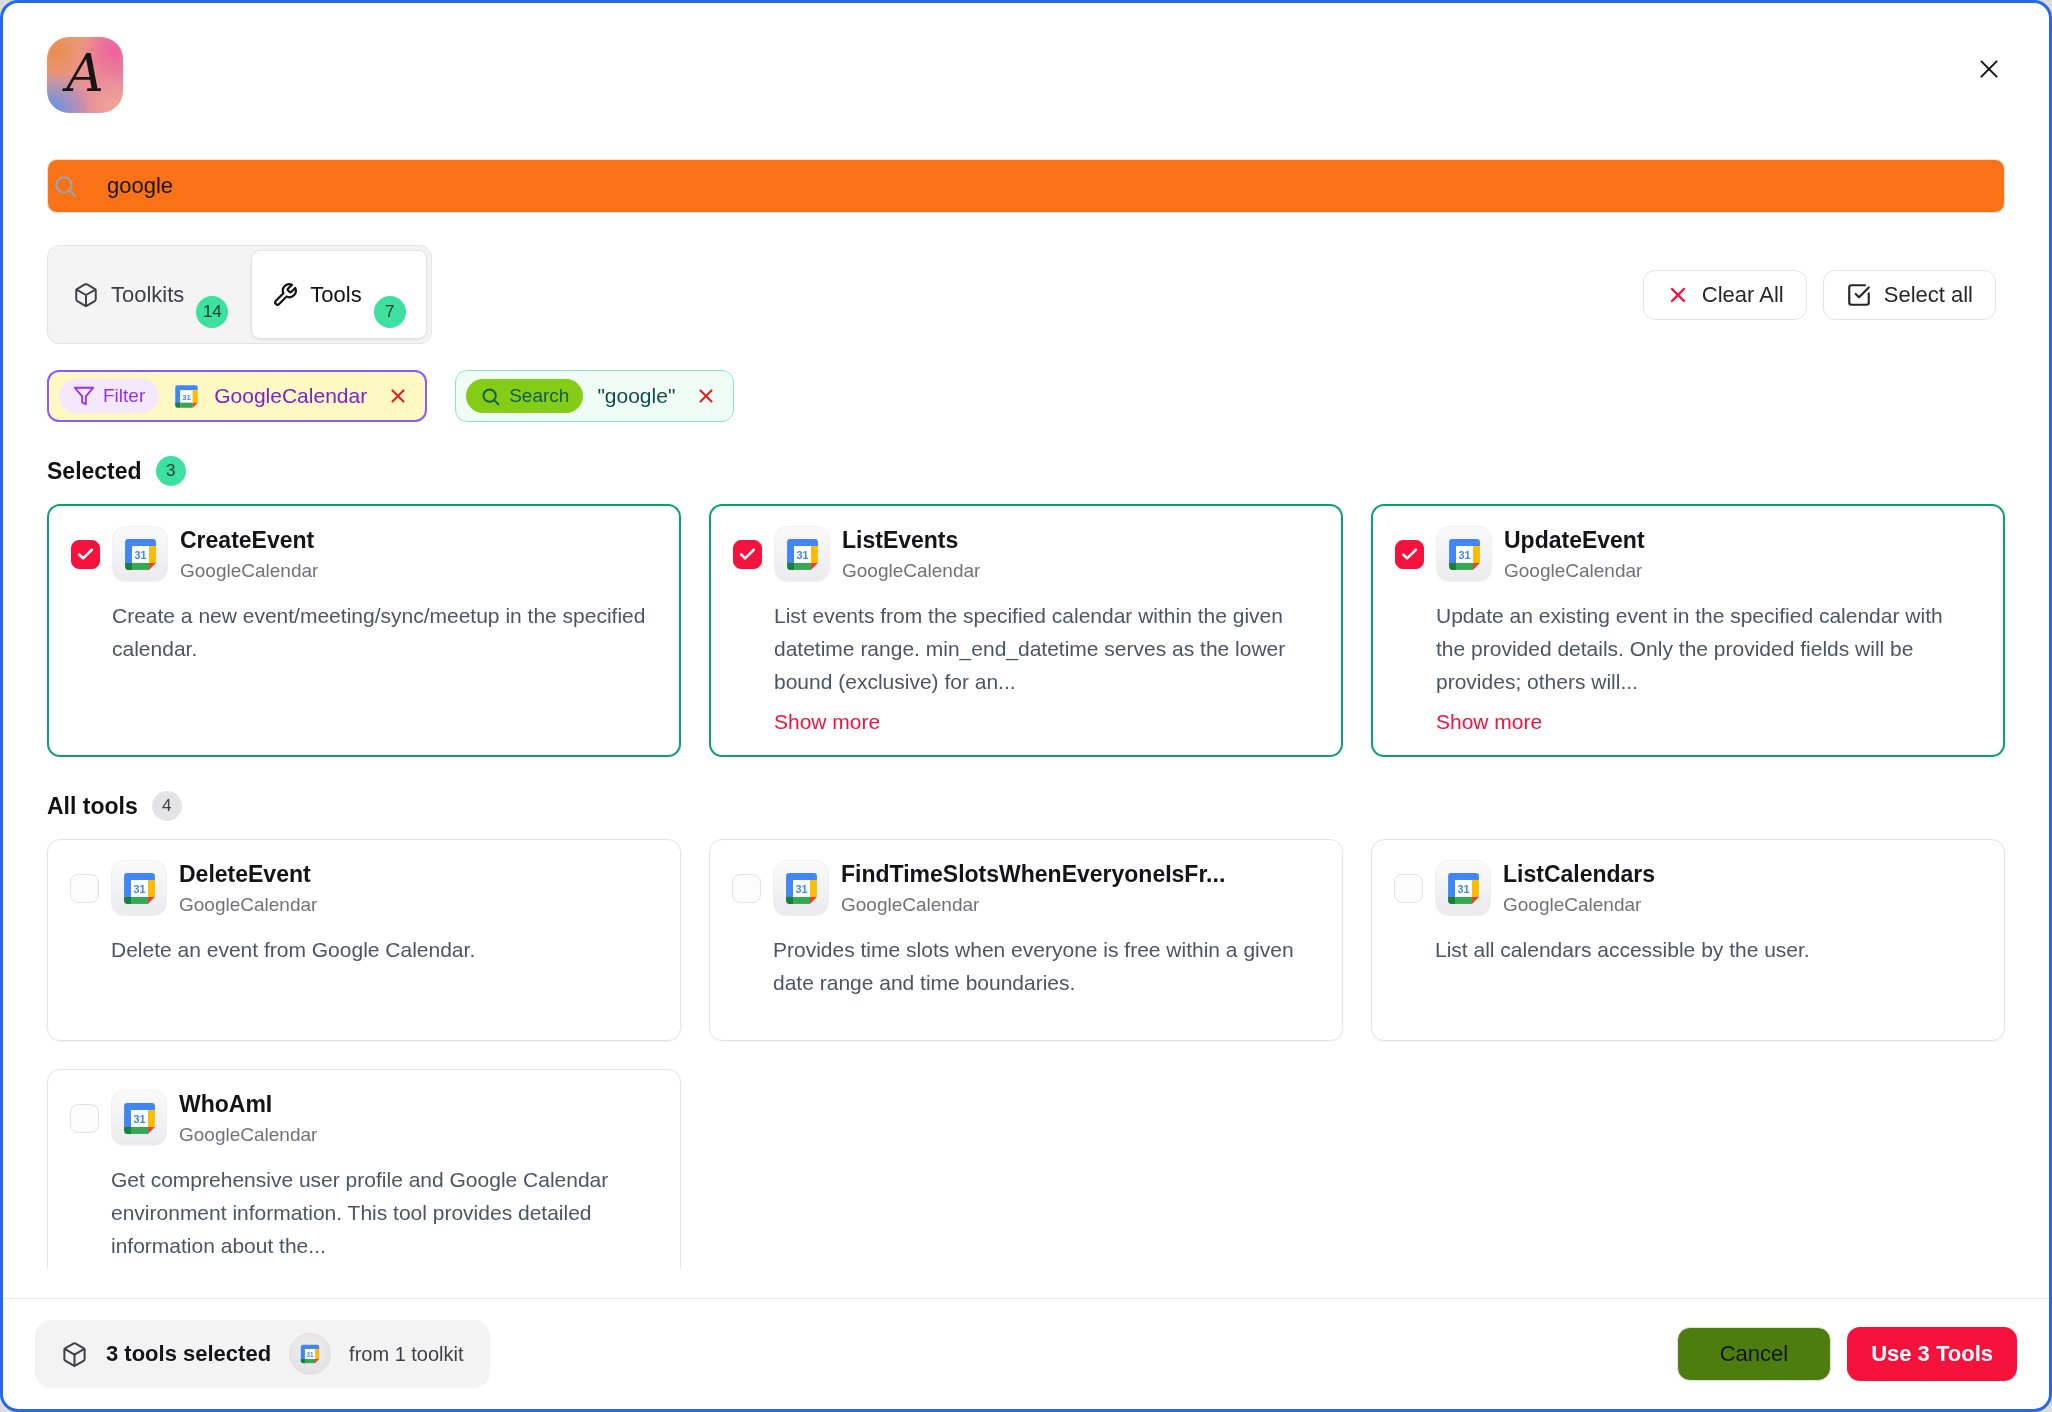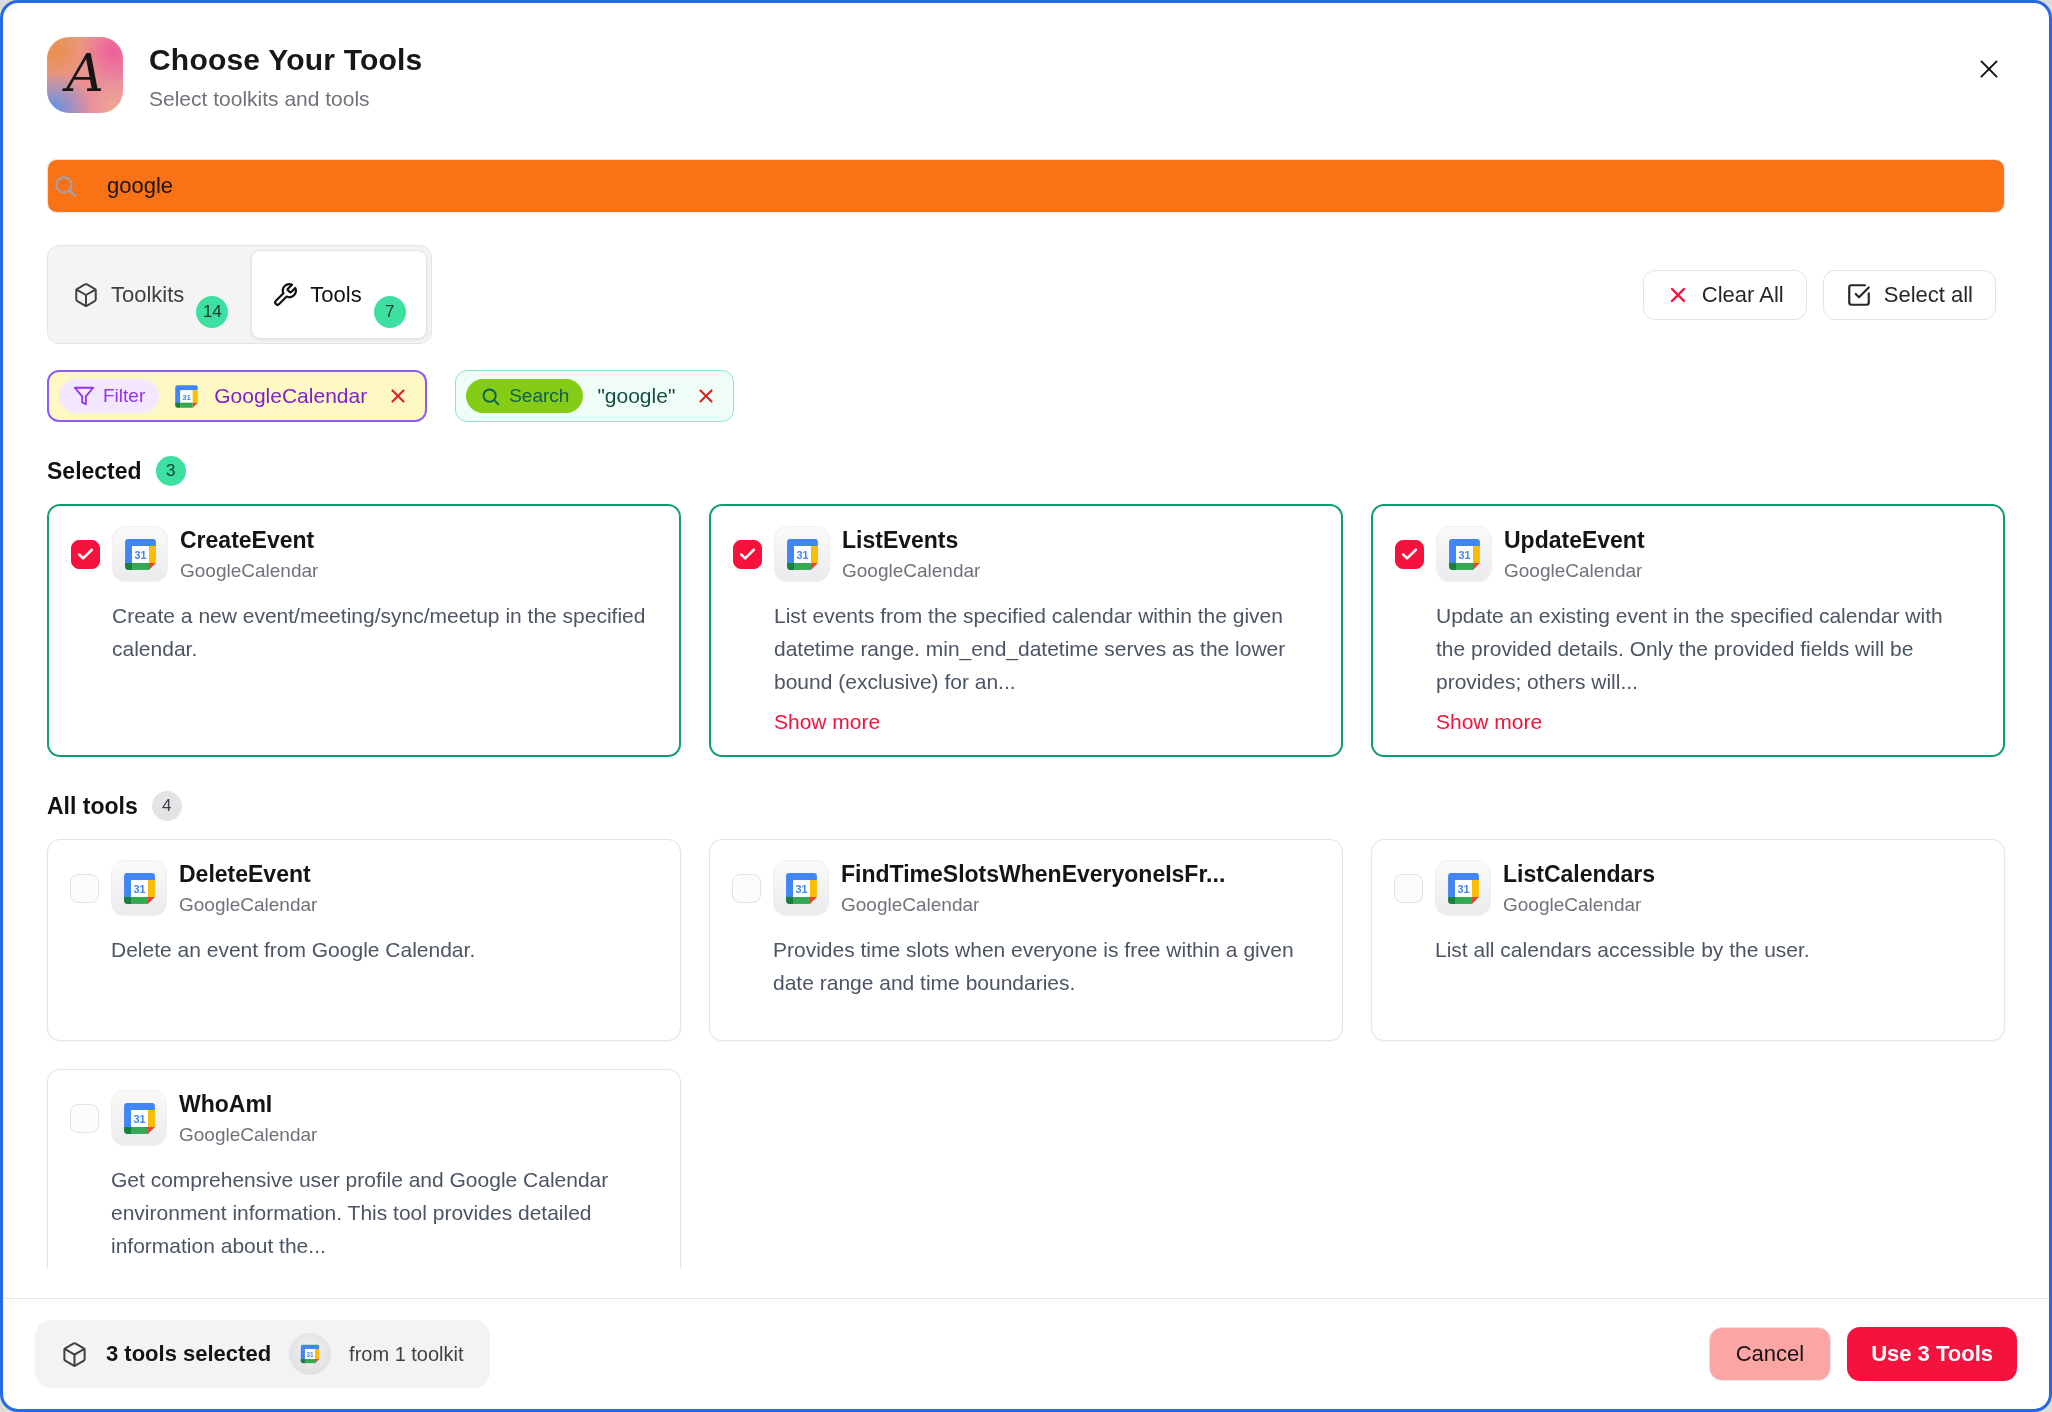--- a/index.html
+++ b/index.html
@@ -150,42 +150,38 @@
   }
   .summary-main{font-size:22px;font-weight:bold;color:#141417}
   .summary-from{font-size:20px;color:#3f3f46}
   .avatar{
     width:42px;height:42px;border-radius:50%;background:radial-gradient(circle at 50% 40%,#f1f1f3,#dcdcdf);
     display:flex;align-items:center;justify-content:center;border:1px solid #e3e3e6;
   }
   .avatar .tile-icon-sm{width:22px;height:22px}
   .footer-actions{display:flex;gap:16px}
   .btn-cancel{
-    height:54px;padding:0 26px;border-radius:13px;border:1px solid var(--border);
-    background:#fca5a5;font-size:22px;color:#141417;cursor:pointer;font-family:"Liberation Sans", sans-serif;
+    height:54px;padding:0 42px;border-radius:13px;border:1px solid var(--border);
+    background:#4d7c0f;font-size:22px;color:#141417;cursor:pointer;font-family:"Liberation Sans", sans-serif;
   }
   .btn-submit{
     height:54px;padding:0 24px;border-radius:13px;border:none;
     background:var(--accent-red);color:#fff;font-size:22px;font-weight:bold;cursor:pointer;
     font-family:"Liberation Sans", sans-serif;
   }
   svg{display:block}
 </style>
 </head>
 <body>
 
 <div class="modal">
 
   <div class="header">
     <div class="app-icon">
       <span>A</span>
-    </div>
-    <div class="header-text">
-      <div class="title">Choose Your Tools</div>
-      <div class="subtitle">Select toolkits and tools</div>
     </div>
     <button class="close-btn" aria-label="close">
       <svg width="26" height="26" viewBox="0 0 24 24" stroke="#111" stroke-width="1.8" fill="none" stroke-linecap="round">
         <line x1="5" y1="5" x2="19" y2="19"></line>
           <line x1="19" y1="5" x2="5" y2="19"></line>
       </svg>
     </button>
   </div>
 
   <div class="search-row">

